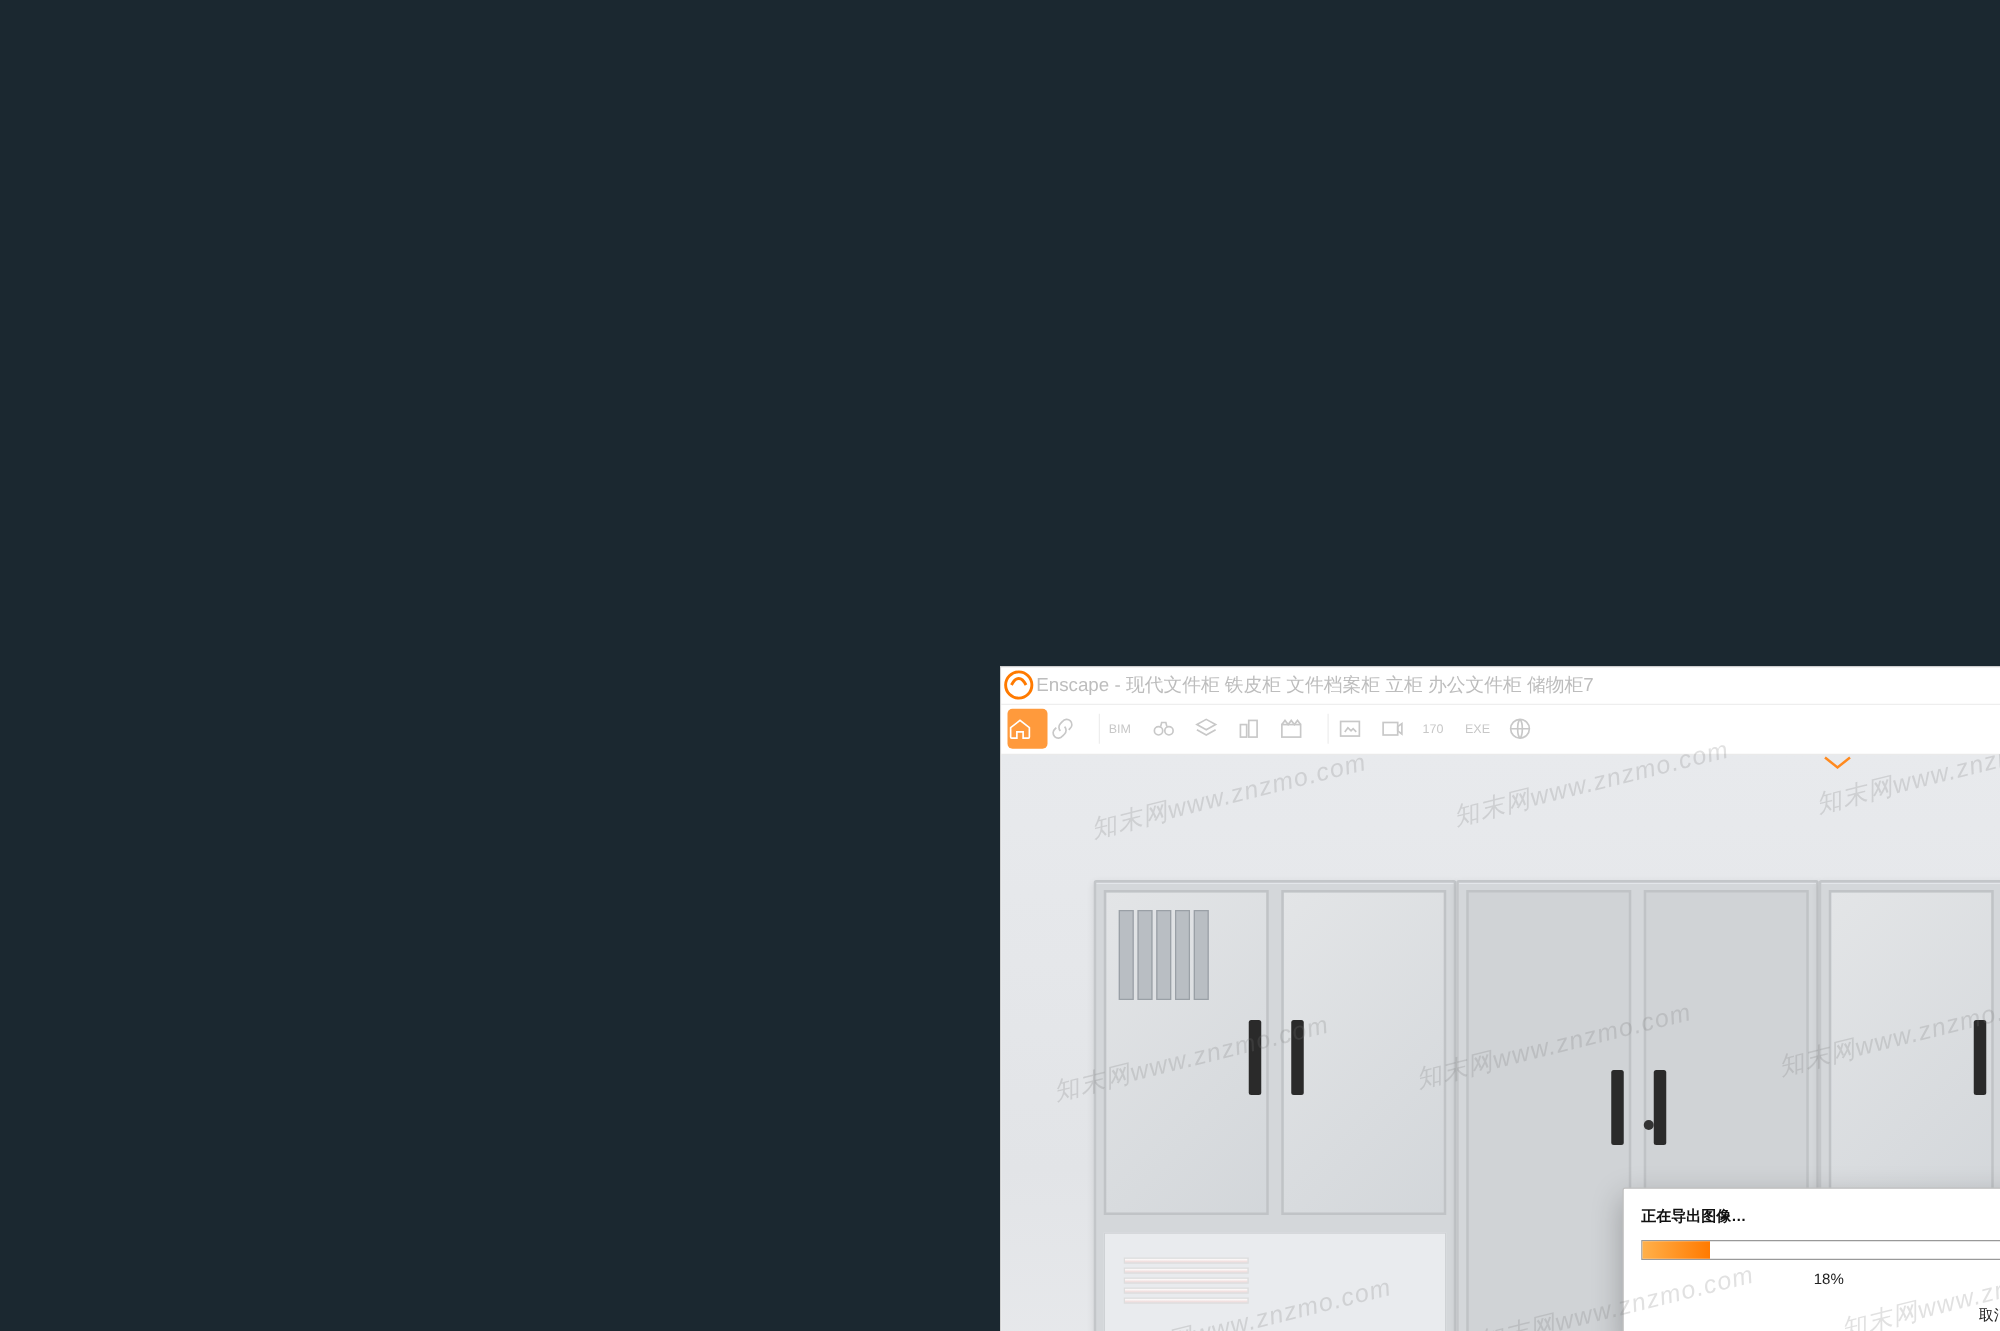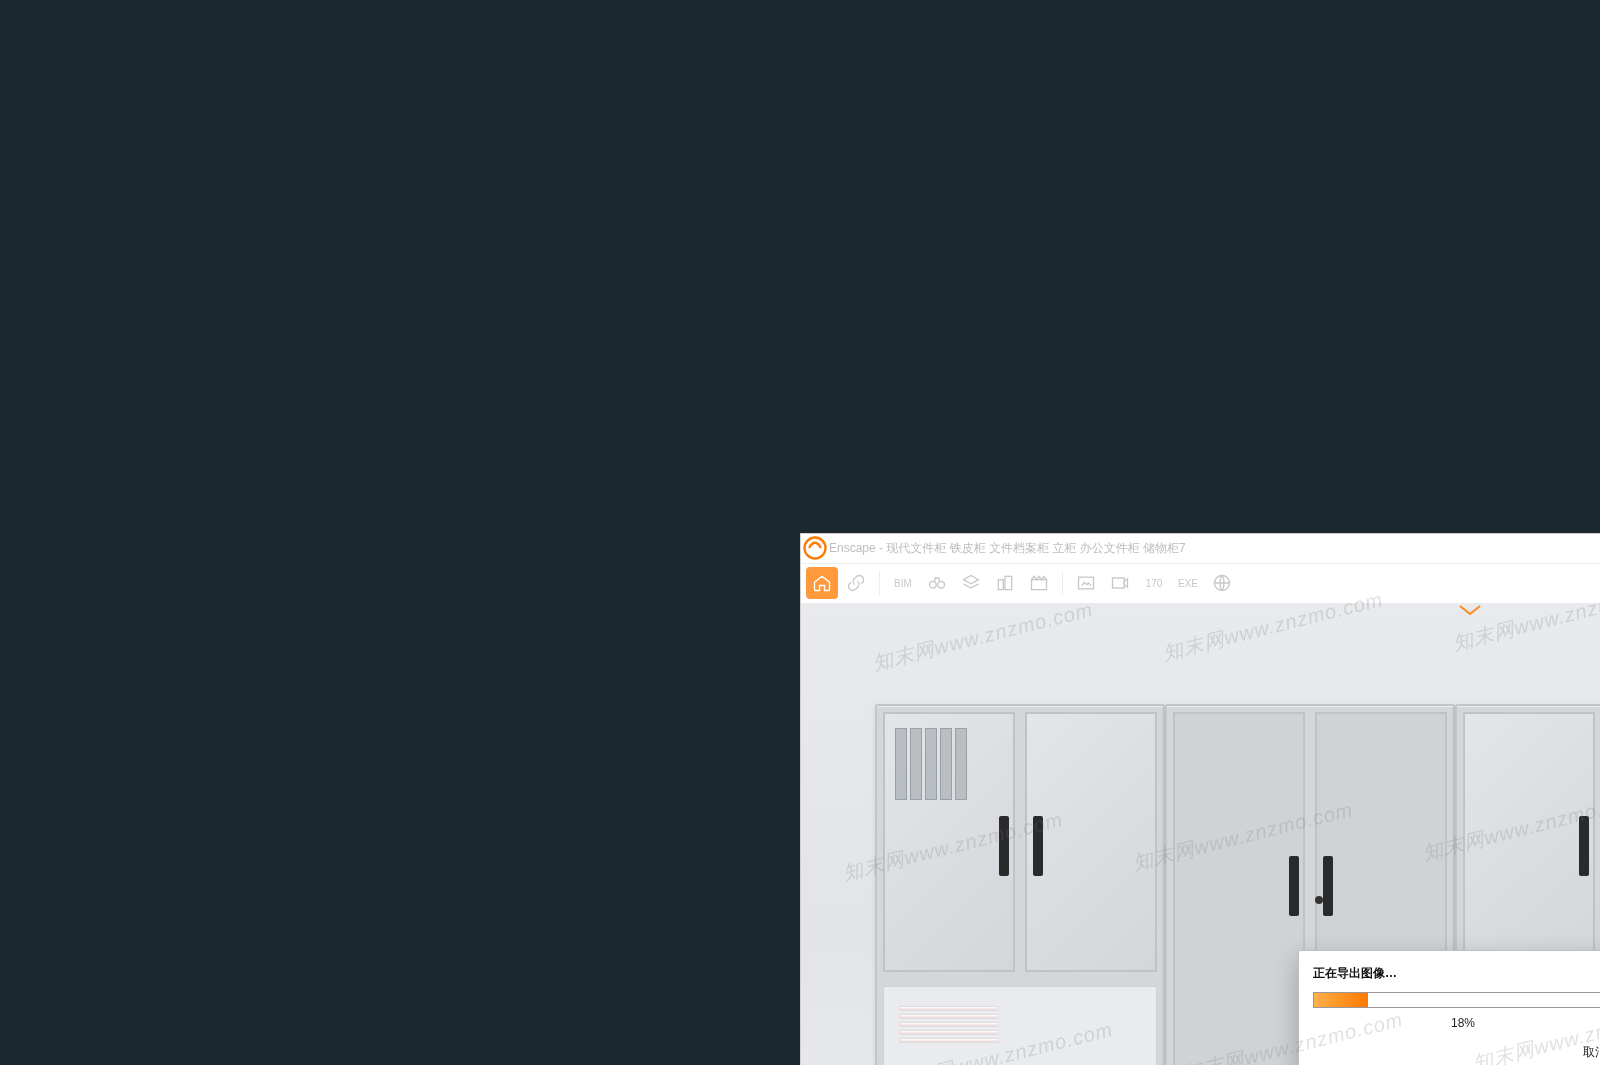--- a/index.html
+++ b/index.html
@@ -15,28 +15,28 @@
     position: absolute; left: 0; top: 0; width: 1340px; height: 898px;
     background: #fff; border: 1px solid #d0d0d0; display: flex; flex-direction: column;
   }
   .titlebar {
     height: 30px; display: flex; align-items: center; background: #ffffff; border-bottom: 1px solid #eee;
   }
   .app-logo {
     width: 28px; height: 28px; display: flex; align-items: center; justify-content: center;
     font-weight: bold; color: #ff7a00; font-size: 16px;
   }
-  .titlebar-title { font-size: 12px; color: #bdbdbd; white-space: nowrap; overflow: hidden; text-overflow: ellipsis; flex: 0 1 auto; }
+  .titlebar-title { font-size: 15px; color: #bdbdbd; white-space: nowrap; overflow: hidden; text-overflow: ellipsis; flex: 0 1 auto; }
   .titlebar .spacer { flex: 1; }
 
   .toolbar {
     height: 40px; display: flex; align-items: center; padding: 0 4px; border-bottom: 1px solid #eaeaea; background: #fff;
   }
   .tool-btn {
-    width: 32px; height: 32px; display: flex; align-items: center; justify-content: center;
+    width: 32px; height: 32px; display: flex; align-items: center; 
     color: #c8c8c8; border-radius: 4px; margin: 0 1px; position: relative;
   }
   .tool-btn.active { background: #ff9a3c; color: #fff; }
   .tool-btn svg { width: 20px; height: 20px; stroke: currentColor; fill: none; stroke-width: 1.6; }
   .tool-btn .txt { font-size: 10px; color: #c8c8c8; }
   .toolbar .sep { width: 1px; height: 24px; background: #eee; margin: 0 6px; }
   .toolbar .flex { flex: 1; }
 
   .viewport {
     flex: 1; position: relative; overflow: hidden;

